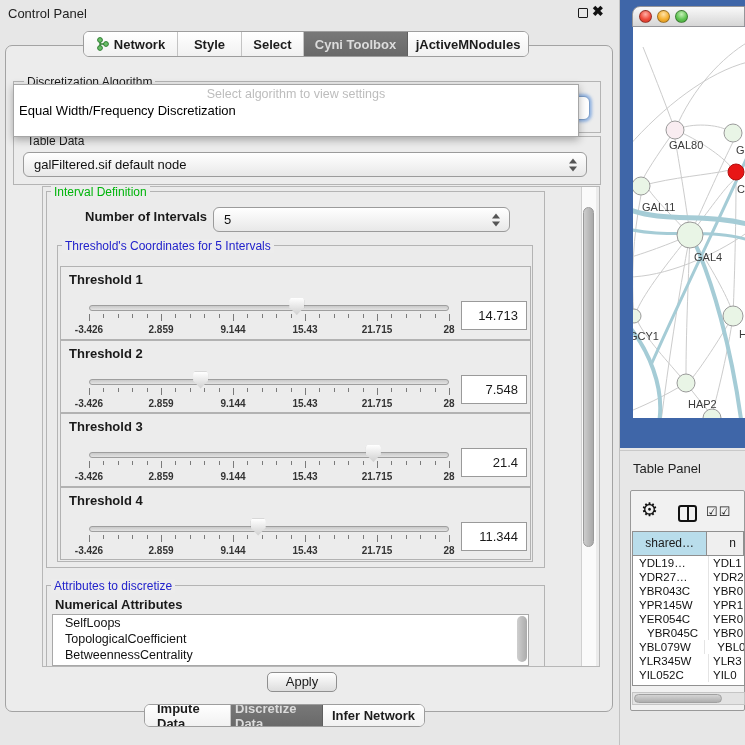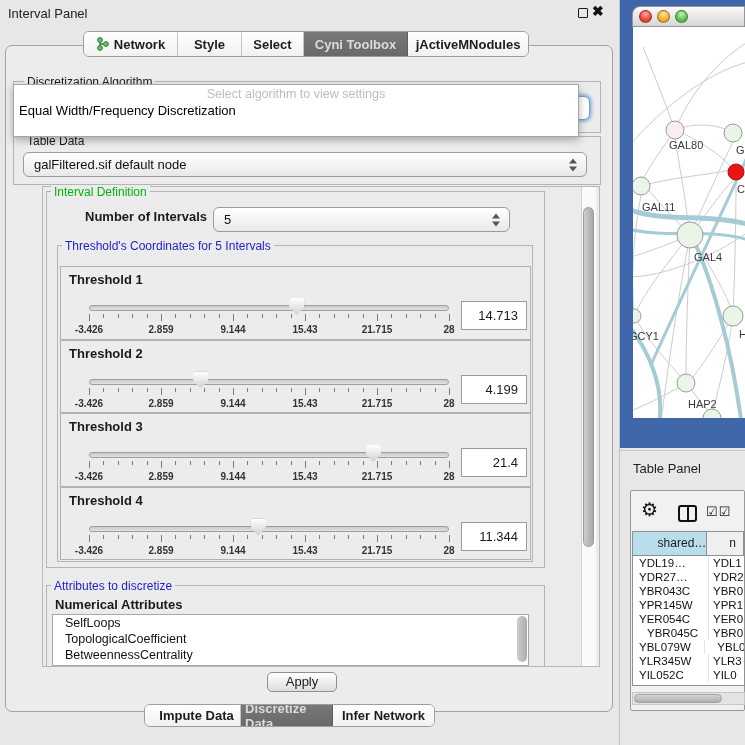--- a/index.html
+++ b/index.html
@@ -101,31 +101,31 @@
   #tp-titlebar{left:620px;top:450px;width:125px;height:37px;border-top:1px solid #c9c9c9}
   #tp-title{left:633px;top:461px;font-size:13px;color:#222}
   #tp-box{left:630px;top:490px;width:115px;height:221px;background:#f1f1f1;border:1px solid #999;border-radius:2px}
   #tp-gear{left:641px;top:500px;font-size:19px;color:#111;line-height:20px}
   #tp-split{left:678px;top:505px;width:19px;height:17px;border:2px solid #111;border-radius:3px}
   #tp-split:before{content:"";position:absolute;left:6.5px;top:0;width:2px;height:13px;background:#111}
   #tp-checks{left:706px;top:504px;font-size:13px;color:#111;letter-spacing:1px}
   #tp-table{left:632px;top:531px;width:113px;height:155px;border:1px solid #909090;background:#fff;overflow:hidden}
   #tp-header{display:flex;height:24px}
   .hcell{font-size:12px;line-height:22px;border-right:1px solid #8f8f8f;border-bottom:1px solid #8f8f8f;background:#efefef;overflow:hidden;white-space:nowrap}
-  .hcell.sel{background:var(--header-blue);text-align:right}
+  .hcell.sel{background:var(--header-blue);text-align:center}
   #tp-body .row{display:flex;height:14px}
   #tp-body .cell{font-size:11.5px;line-height:14px;white-space:nowrap;overflow:hidden;color:#111}
   #tp-hscroll{left:632px;top:692px;width:113px;height:13px;background:#e3e3e3;border:1px solid #c5c5c5}
   #tp-hthumb{left:634px;top:694px;width:88px;height:9px;border-radius:5px;background:linear-gradient(#d4d4d4,#aeaeae);border:1px solid #a0a0a0}
 </style>
 </head>
 <body>
 
 <div class="abs" id="titlebar">
-  <div class="abs title">Interval Panel</div>
+  <div class="abs title">Control Panel</div>
 </div>
 <div class="abs" id="float-btn"></div>
 <div class="abs" id="close-btn">✖</div>
 
 <div class="abs" id="top-tabs">
     <div class="seg" style="width: 94px;">
       <svg width="13" height="14">
         <line x1="4" y1="3" x2="4" y2="11" stroke="#2f7d32" stroke-width="1.4"></line>
         <line x1="4" y1="7" x2="10" y2="7" stroke="#2f7d32" stroke-width="1.4"></line>
         <circle cx="4" cy="3" r="2.4" fill="#6abf69" stroke="#2f7d32"></circle>
@@ -250,21 +250,21 @@
         <span class="tick" style="left: 345.6px;"></span>
         <span class="tick maj" style="left: 360px;"></span>
         <span class="ticklab" style="left: 0px;">-3.426</span>
         <span class="ticklab" style="left: 72px;">2.859</span>
         <span class="ticklab" style="left: 144px;">9.144</span>
         <span class="ticklab" style="left: 216px;">15.43</span>
         <span class="ticklab" style="left: 288px;">21.715</span>
         <span class="ticklab" style="left: 360px;">28</span>
         <div class="thumb" style="left: 104.099px;"></div>
       </div>
-      <div class="vbox">4.199</div>
+      <div class="vbox">7.548</div>
     </div>
     <div class="trow">
       <div class="tlabel">Threshold 3</div>
       <div class="slider">
         <div class="track"></div>
         <span class="tick maj" style="left: 0px;"></span>
         <span class="tick" style="left: 14.4px;"></span>
         <span class="tick" style="left: 28.8px;"></span>
         <span class="tick" style="left: 43.2px;"></span>
         <span class="tick" style="left: 57.6px;"></span>
@@ -346,21 +346,21 @@
 <div class="abs" id="attr-sub">Numerical Attributes</div>
 <div class="abs" id="attr-list">
     <div class="attr-item">SelfLoops</div>
     <div class="attr-item">TopologicalCoefficient</div>
     <div class="attr-item">BetweennessCentrality</div>
   </div>
 <div class="abs" id="attr-scroll"></div>
 
 <div class="abs" id="apply-btn">Apply</div>
 <div class="abs" id="bottom-tabs">
-    <div class="seg" style="width: 96px; padding-left: 12px;">
+    <div class="seg" style="width: 86px; padding-left: 12px;">
       <span>Impute Data</span>
     </div>
     <div class="seg sel" style="width: 92px;">
       <span>Discretize Data</span>
     </div>
     <div class="seg" style="width: 101px;">
       <span>Infer Network</span>
     </div>
   </div>
 

